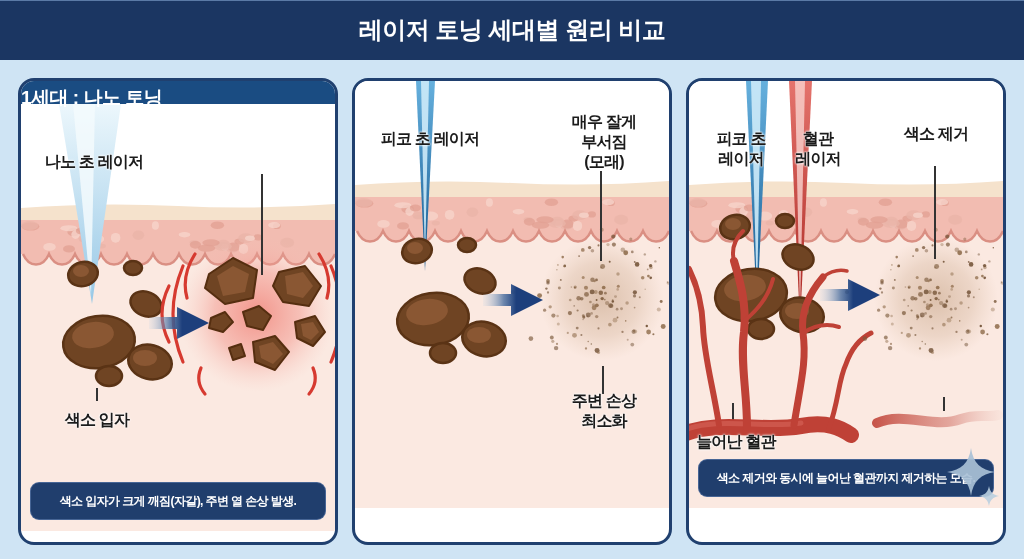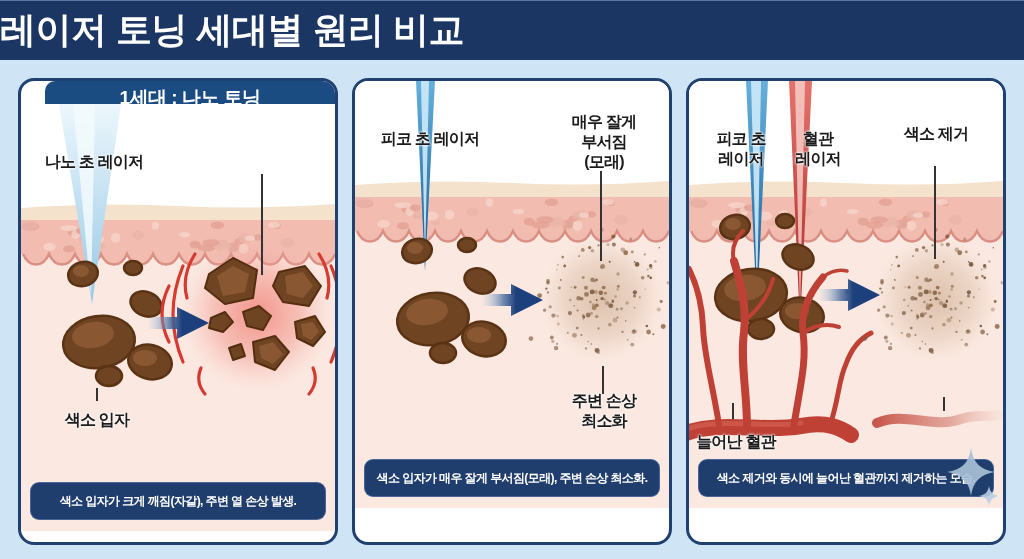--- a/index.html
+++ b/index.html
@@ -4,34 +4,34 @@
 <style>
   * { margin:0; padding:0; box-sizing:border-box; }
   html,body { background:#cfe4f4; }
   .root {
     position:relative; width:1024px; height:559px; overflow:hidden;
     background:#cfe4f4;
     font-family:"Liberation Sans", sans-serif; font-weight:bold;
   }
   .title-bar {
     position:absolute; left:0; top:0; width:1024px; height:60px;
-    background:#1b3662; color:#fff; line-height:60px;
-    font-size:36px; letter-spacing:-0.5px;
+    background:#1b3662; color:#fff; text-align:center; line-height:60px;
+    font-size:24px; letter-spacing:-0.5px;
     box-shadow:0 1px 0 #5b7aa6 inset;
   }
   .panel {
     position:absolute; top:78px; width:320px; height:467px;
     background:#fff; border:3px solid #20406f; border-radius:16px;
     overflow:hidden;
   }
   .panel.p1 { left:18px; } .panel.p2 { left:352px; } .panel.p3 { left:686px; }
   .panel-header {
     position:relative; height:23px; background:#1a4c82; color:#fff;
-    text-align:center; line-height:34px; font-size:19px; letter-spacing:-0.5px;
-    border-radius:10px 10px 0 0; z-index:3;margin-left:24px;
+    text-align:left; line-height:34px; font-size:19px; letter-spacing:-0.5px;
+    border-radius:10px 10px 0 0; z-index:3;
   }
   .body { position:relative; width:314px; height:427px; background:#fff; }
   .illus { position:absolute; left:0; top:0; width:314px; height:427px; }
   .lbl {
     position:absolute; transform:translate(-50%,-50%);
     color:#1b1b1b; font-size:16px; letter-spacing:-0.8px; line-height:20px;
     text-align:center; white-space:pre-line; z-index:4;
     text-shadow:0 0 3px #fff, 0 0 2px #fff, 0 0 1px #fff;
   }
   .caption {
@@ -356,23 +356,20 @@
         <use href="#arrow" transform="translate(128,202)"></use>
         <g stroke="#333" stroke-width="2">
           <line x1="246" y1="90" x2="246" y2="180"></line>
           <line x1="248" y1="285" x2="248" y2="313"></line>
         </g>
       </svg>
       <div class="lbl" style="left:75px; top:58px">피코 초 레이저</div>
       <div class="lbl" style="left:249px; top:330px">주변 손상 최소화</div>
       <div class="lbl" style="left:249px; top:61px">매우 잘게
 부서짐(모래)</div>
-      <div class="caption">
-        <span>색소 입자가 매우 잘게 부서짐(모래), 주변 손상 최소화.</span>
-      </div>
     </div>
   </div>
 
   <div class="panel p3">
     <div class="body">
       <svg class="illus" viewBox="0 0 314 427">
         <use href="#skin"></use>
         <g>
           <polygon points="57,0 79,0 68,228" fill="url(#lgDark)"></polygon>
           <polygon points="62,0 72,0 68,220" fill="#cdeaf8" opacity=".9"></polygon>

